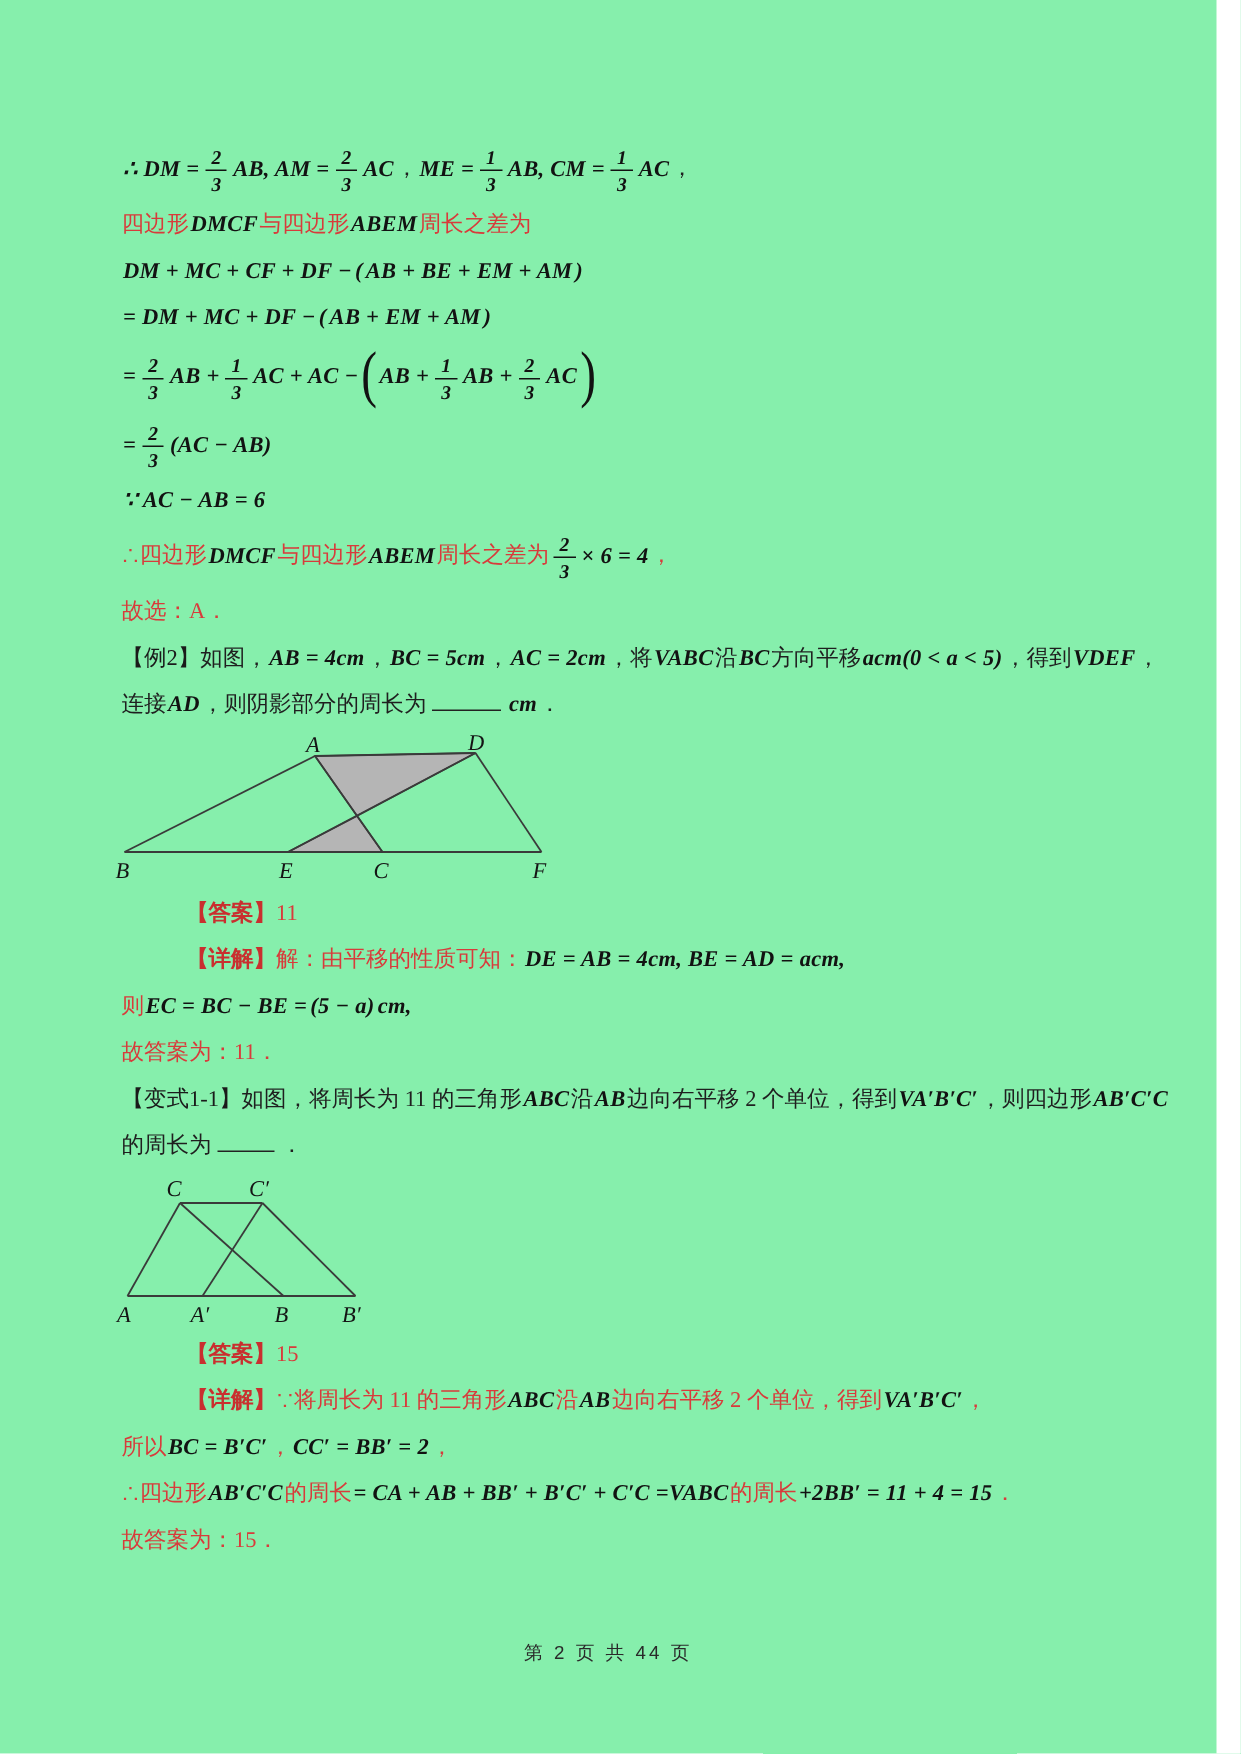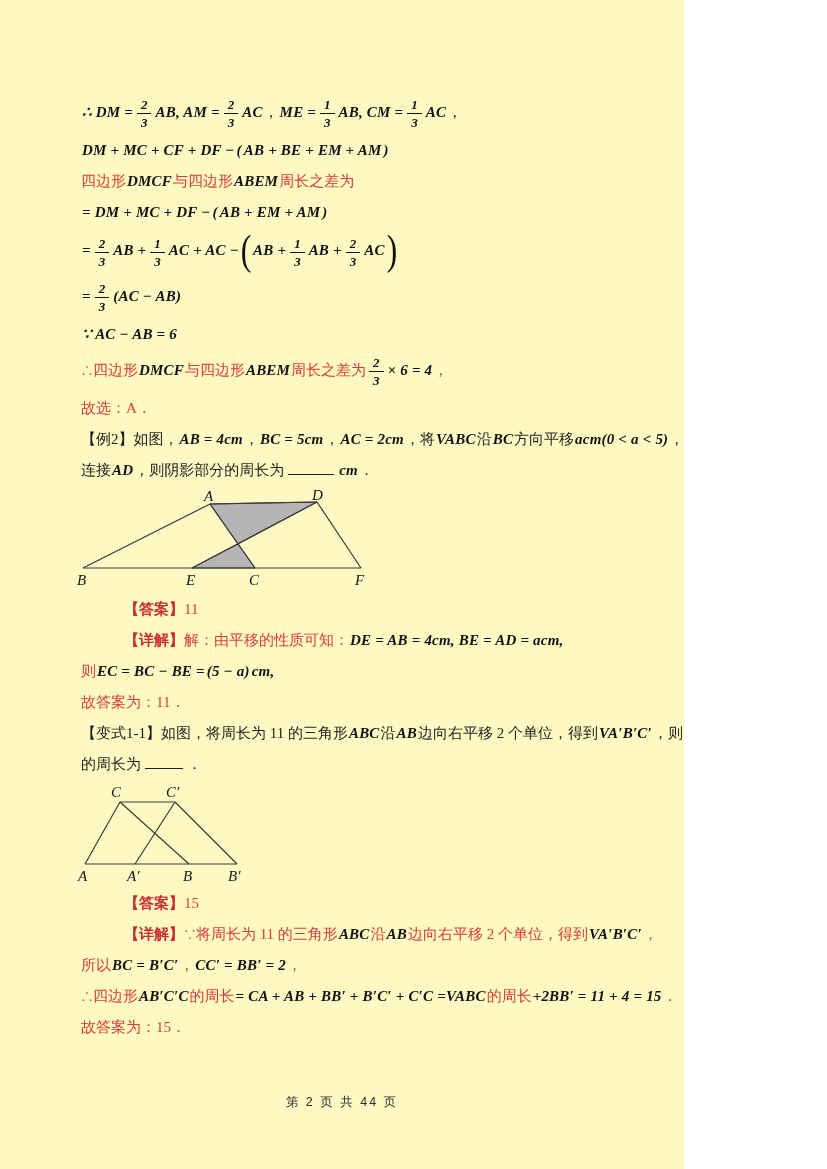--- a/index.html
+++ b/index.html
@@ -1,19 +1,19 @@
 <!DOCTYPE html>
 <html><head>
 <meta charset="utf-8">
 <style>
   html,body{margin:0;padding:0;background:#ffffff;}
   .page{
     position:relative;
-    width:684px;height:1169px;
-    background:#fef9c3;
+    width:811px;height:1169px;
+    background:#86efac;
     box-sizing:border-box;
     padding:88px 56px 0 81px;
     font-family:"Liberation Serif","DejaVu Serif",serif;
     overflow:hidden;
   }
   .line{
     font-size:15px;
     line-height:23px;
     margin:8px 0;
     color:#1c1c1c;
@@ -47,22 +47,22 @@
     font-family:Liberation Sans, sans-serif;
     letter-spacing:2px;
   }
 </style>
 </head>
 <body>
 
 <div class="page">
   <div>
       <div class="line"><span class="math">∴ DM =</span><span class="frac"><span class="num">2</span><span class="den">3</span></span><span class="math">AB, AM =</span><span class="frac"><span class="num">2</span><span class="den">3</span></span><span class="math">AC</span><span class="cn">，</span><span class="math">ME =</span><span class="frac"><span class="num">1</span><span class="den">3</span></span><span class="math">AB, CM =</span><span class="frac"><span class="num">1</span><span class="den">3</span></span><span class="math">AC</span><span class="cn">，</span></div>
+      <div class="line"><span class="red">四边形</span><span class="math">DMCF</span><span class="red">与四边形</span><span class="math">ABEM</span><span class="red">周长之差为</span></div>
       <div class="line"><span class="math">DM + MC + CF + DF −</span><span class="math">(</span><span class="math">AB + BE + EM + AM</span><span class="math">)</span></div>
-      <div class="line"><span class="red">四边形</span><span class="math">DMCF</span><span class="red">与四边形</span><span class="math">ABEM</span><span class="red">周长之差为</span></div>
       <div class="line"><span class="math">= DM + MC + DF −</span><span class="math">(</span><span class="math">AB + EM + AM</span><span class="math">)</span></div>
       <div class="line"><span class="math">=</span><span class="frac"><span class="num">2</span><span class="den">3</span></span><span class="math">AB +</span><span class="frac"><span class="num">1</span><span class="den">3</span></span><span class="math">AC + AC −</span><span class="bigp">(</span><span class="math">AB +</span><span class="frac"><span class="num">1</span><span class="den">3</span></span><span class="math">AB +</span><span class="frac"><span class="num">2</span><span class="den">3</span></span><span class="math">AC</span><span class="bigp">)</span></div>
       <div class="line"><span class="math">=</span><span class="frac"><span class="num">2</span><span class="den">3</span></span><span class="math">(AC − AB)</span></div>
       <div class="line"><span class="math">∵ AC − AB = 6</span></div>
       <div class="line"><span class="red">∴四边形</span><span class="math">DMCF</span><span class="red">与四边形</span><span class="math">ABEM</span><span class="red">周长之差为</span><span class="frac"><span class="num">2</span><span class="den">3</span></span><span class="math">× 6 = 4</span><span class="red">，</span></div>
       <div class="line"><span class="red">故选：A．</span></div>
       <div class="line"><span class="cb">【例2】</span><span class="cn">如图，</span><span class="math">AB = 4cm</span><span class="cn">，</span><span class="math">BC = 5cm</span><span class="cn">，</span><span class="math">AC = 2cm</span><span class="cn">，将</span><span class="math">VABC</span><span class="cn">沿</span><span class="math">BC</span><span class="cn">方向平移</span><span class="math">acm(0 &lt; a &lt; 5)</span><span class="cn">，得到</span><span class="math">VDEF</span><span class="cn">，</span></div>
       <div class="line"><span class="cn">连接</span><span class="math">AD</span><span class="cn">，则阴影部分的周长为</span><span class="blank" style="width: 46px;"></span><span class="math">cm</span><span class="cn">．</span></div>
       <div class="fig">
         <svg width="310" height="100">

